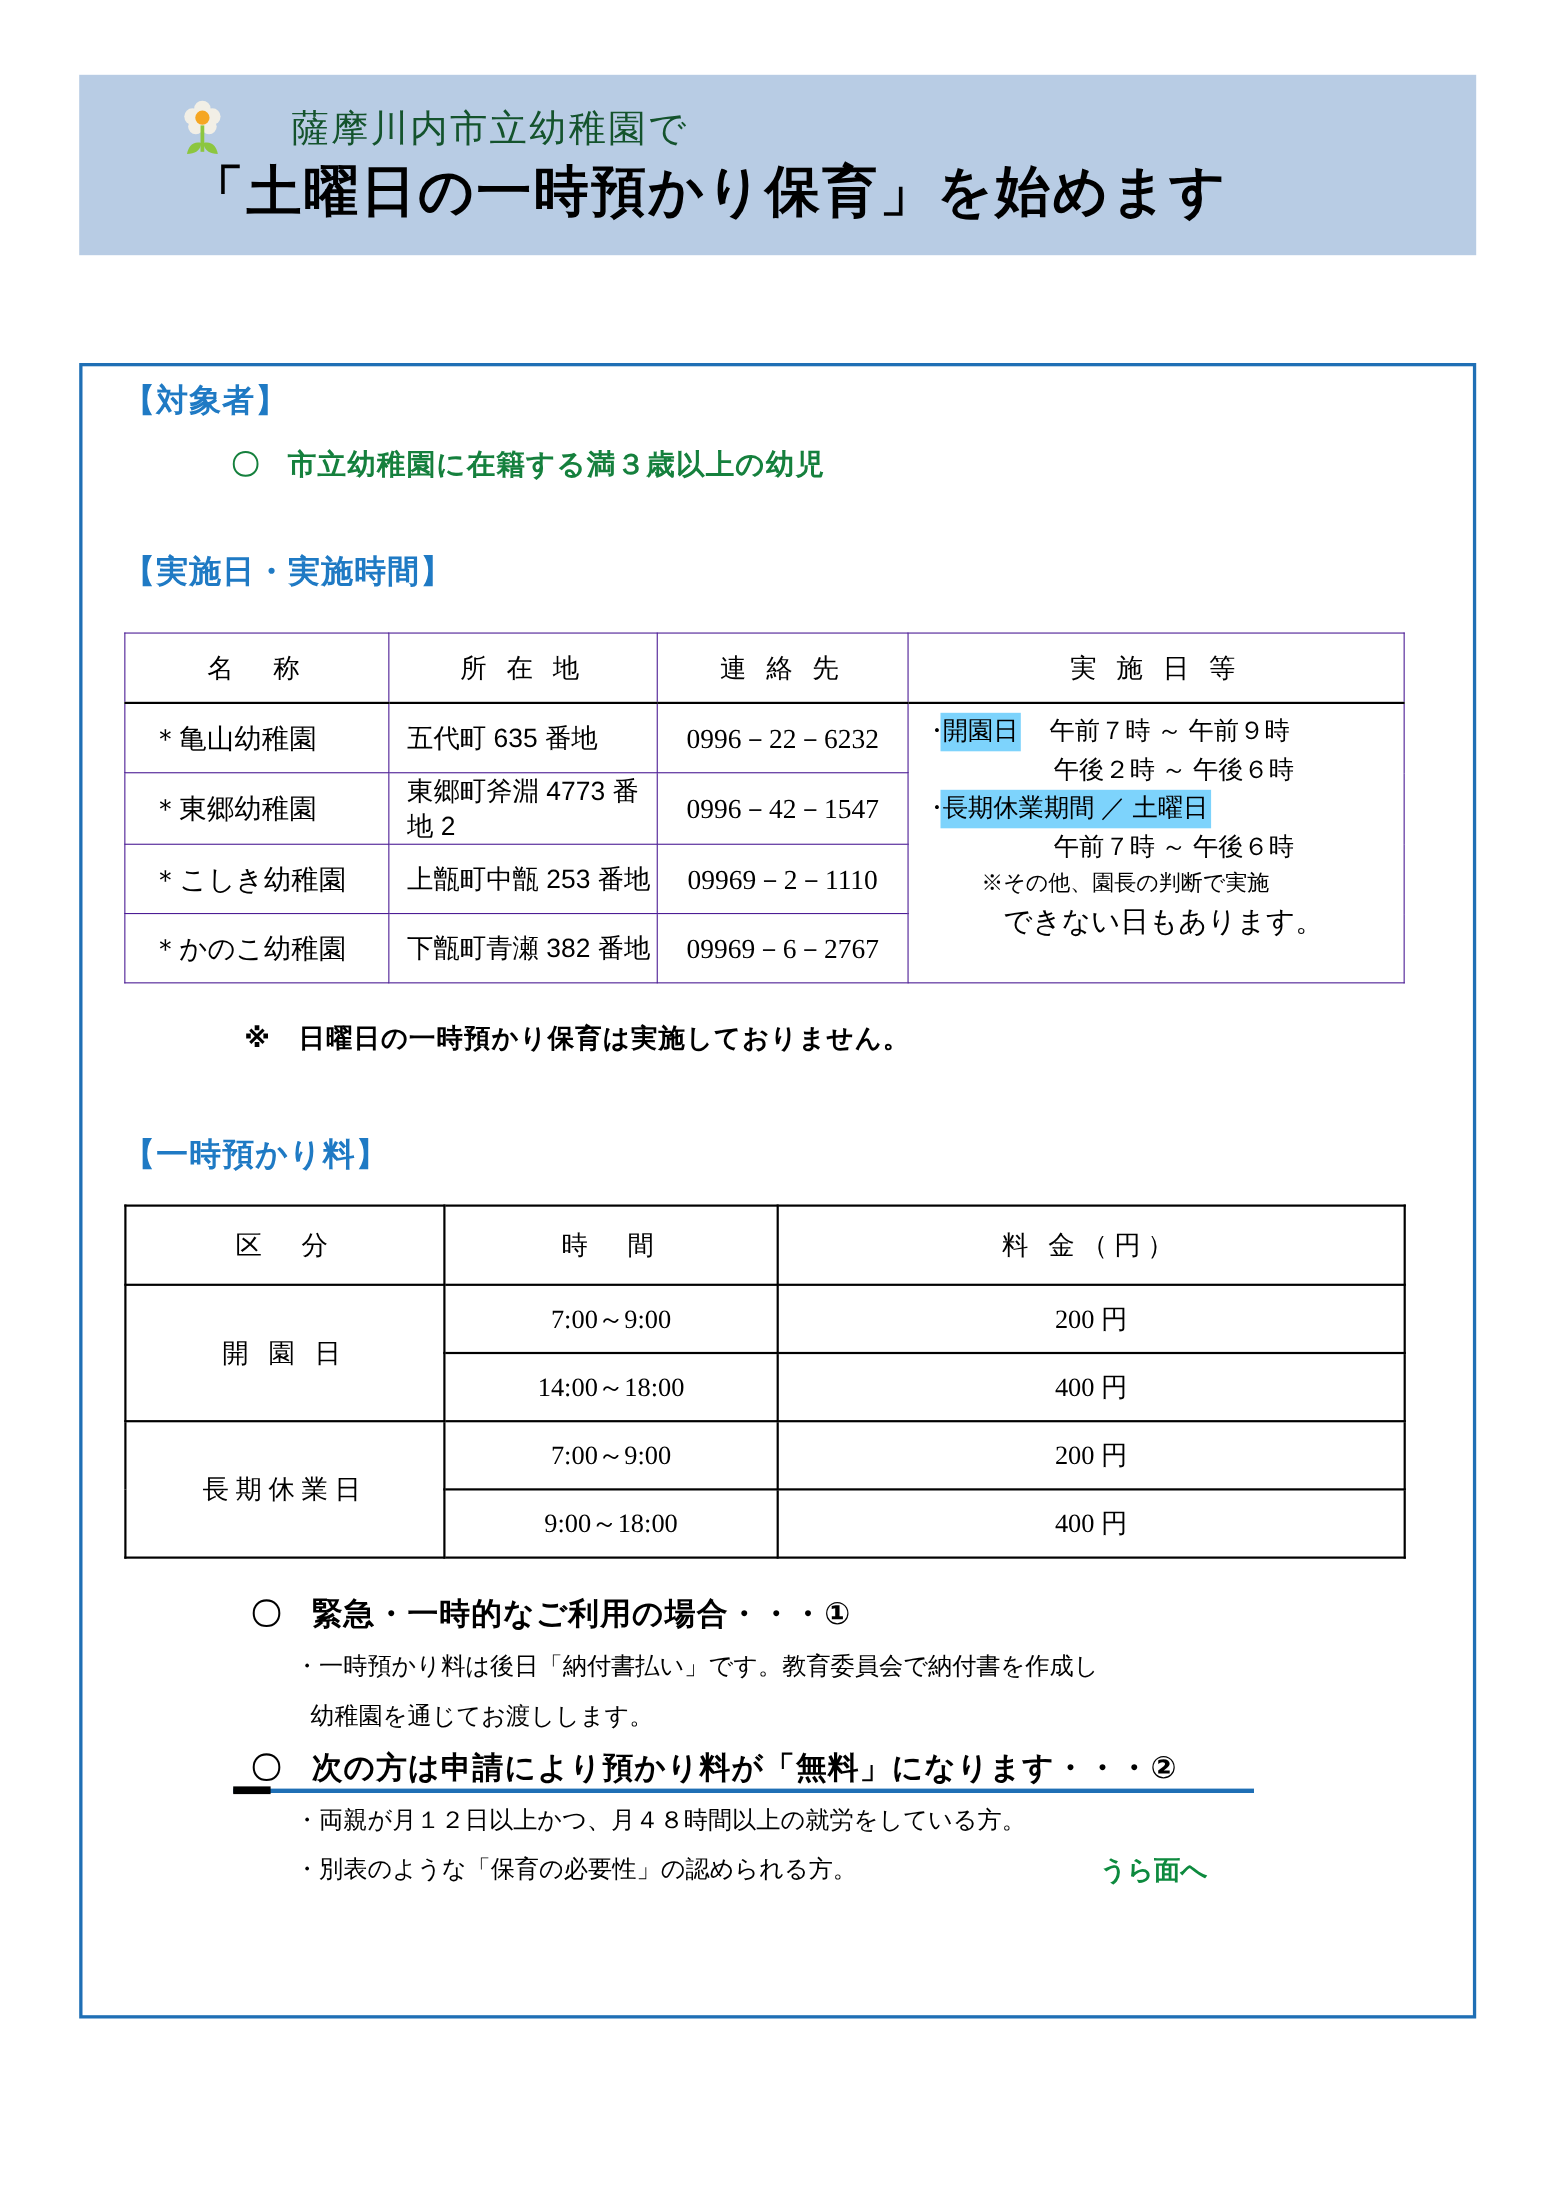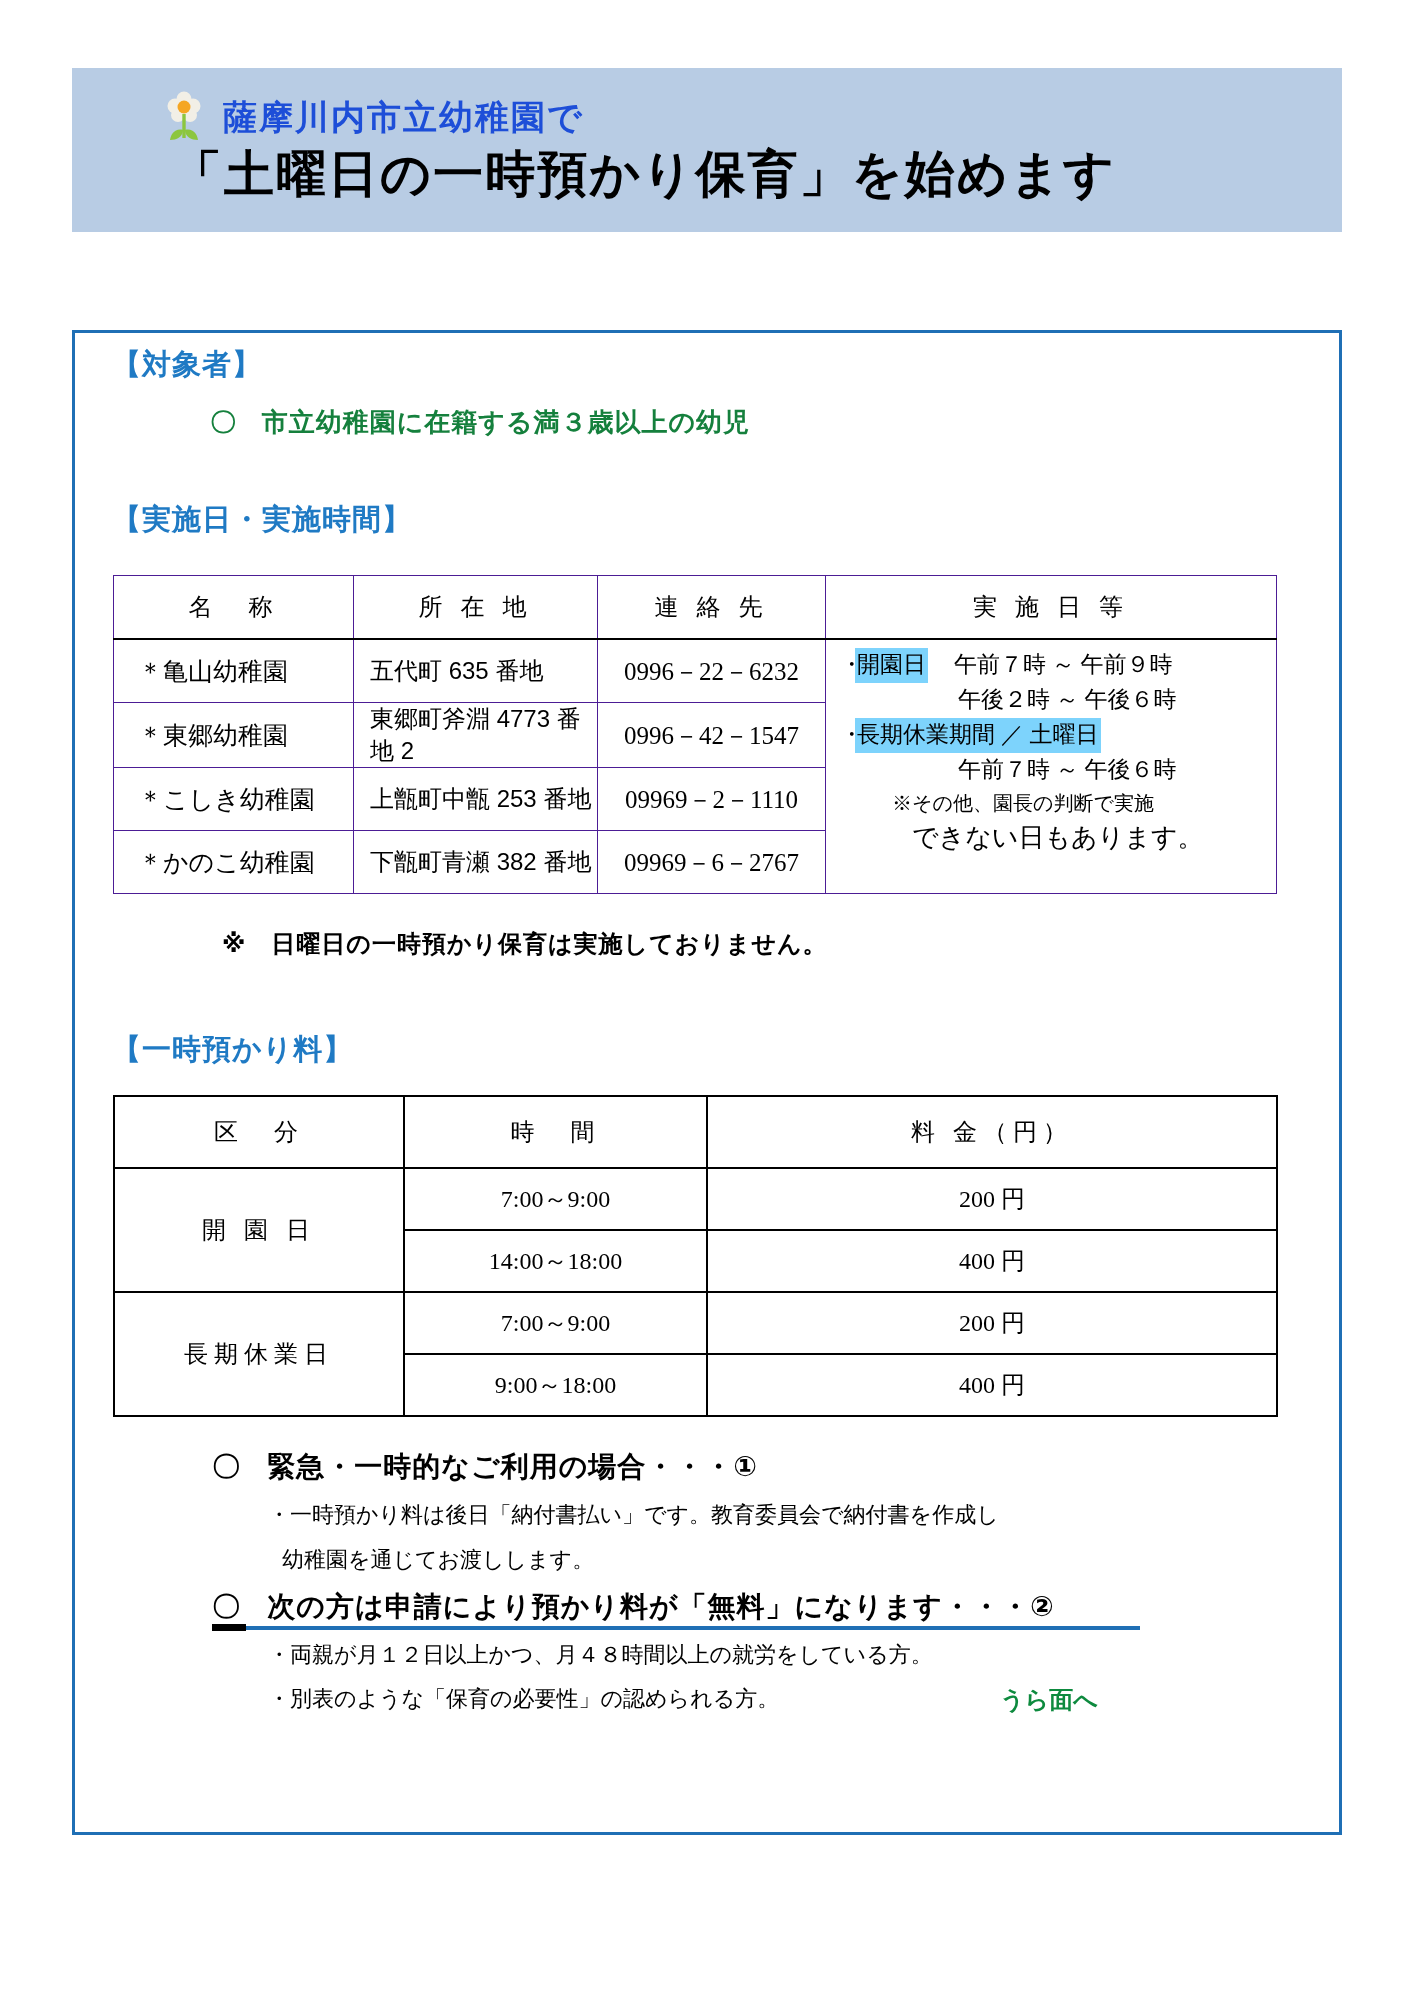--- a/index.html
+++ b/index.html
@@ -34,24 +34,25 @@
     align-items: center;
     gap: 22px;
   }
   .flower-icon {
     width: 34px;
     height: 54px;
     position: relative;
   }
   .banner-sub {
     font-size: 34px;
-    font-weight: bold;
+    font-weight: normal;
     letter-spacing: 2px;
-    color: #1d4ed8;
+    color: #14532d;
     line-height: 1;
+    margin-left: 42px;
   }
   .banner-title {
     position: absolute;
     left: 100px;
     top: 78px;
     font-size: 50px;
     font-weight: bold;
     letter-spacing: 2px;
     color: #000;
     line-height: 1.15;
@@ -206,20 +207,21 @@
   
   .bb {
     position: absolute;
     white-space: nowrap;
     color: #000;
   }
   .bb-head {
     font-size: 28px;
     font-weight: bold;
     letter-spacing: 1px;
+    margin-left: 16px;
   }
   .bb-sub {
     font-size: 22px;
     font-family: "Liberation Serif", "DejaVu Serif", serif;
   }
   .b1      { left: 212px; top: 1448px; }
   .b1s1    { left: 268px; top: 1500px; }
   .b1s2    { left: 282px; top: 1545px; }
   .b2      { left: 212px; top: 1588px; }
   .b2s1    { left: 268px; top: 1640px; }

